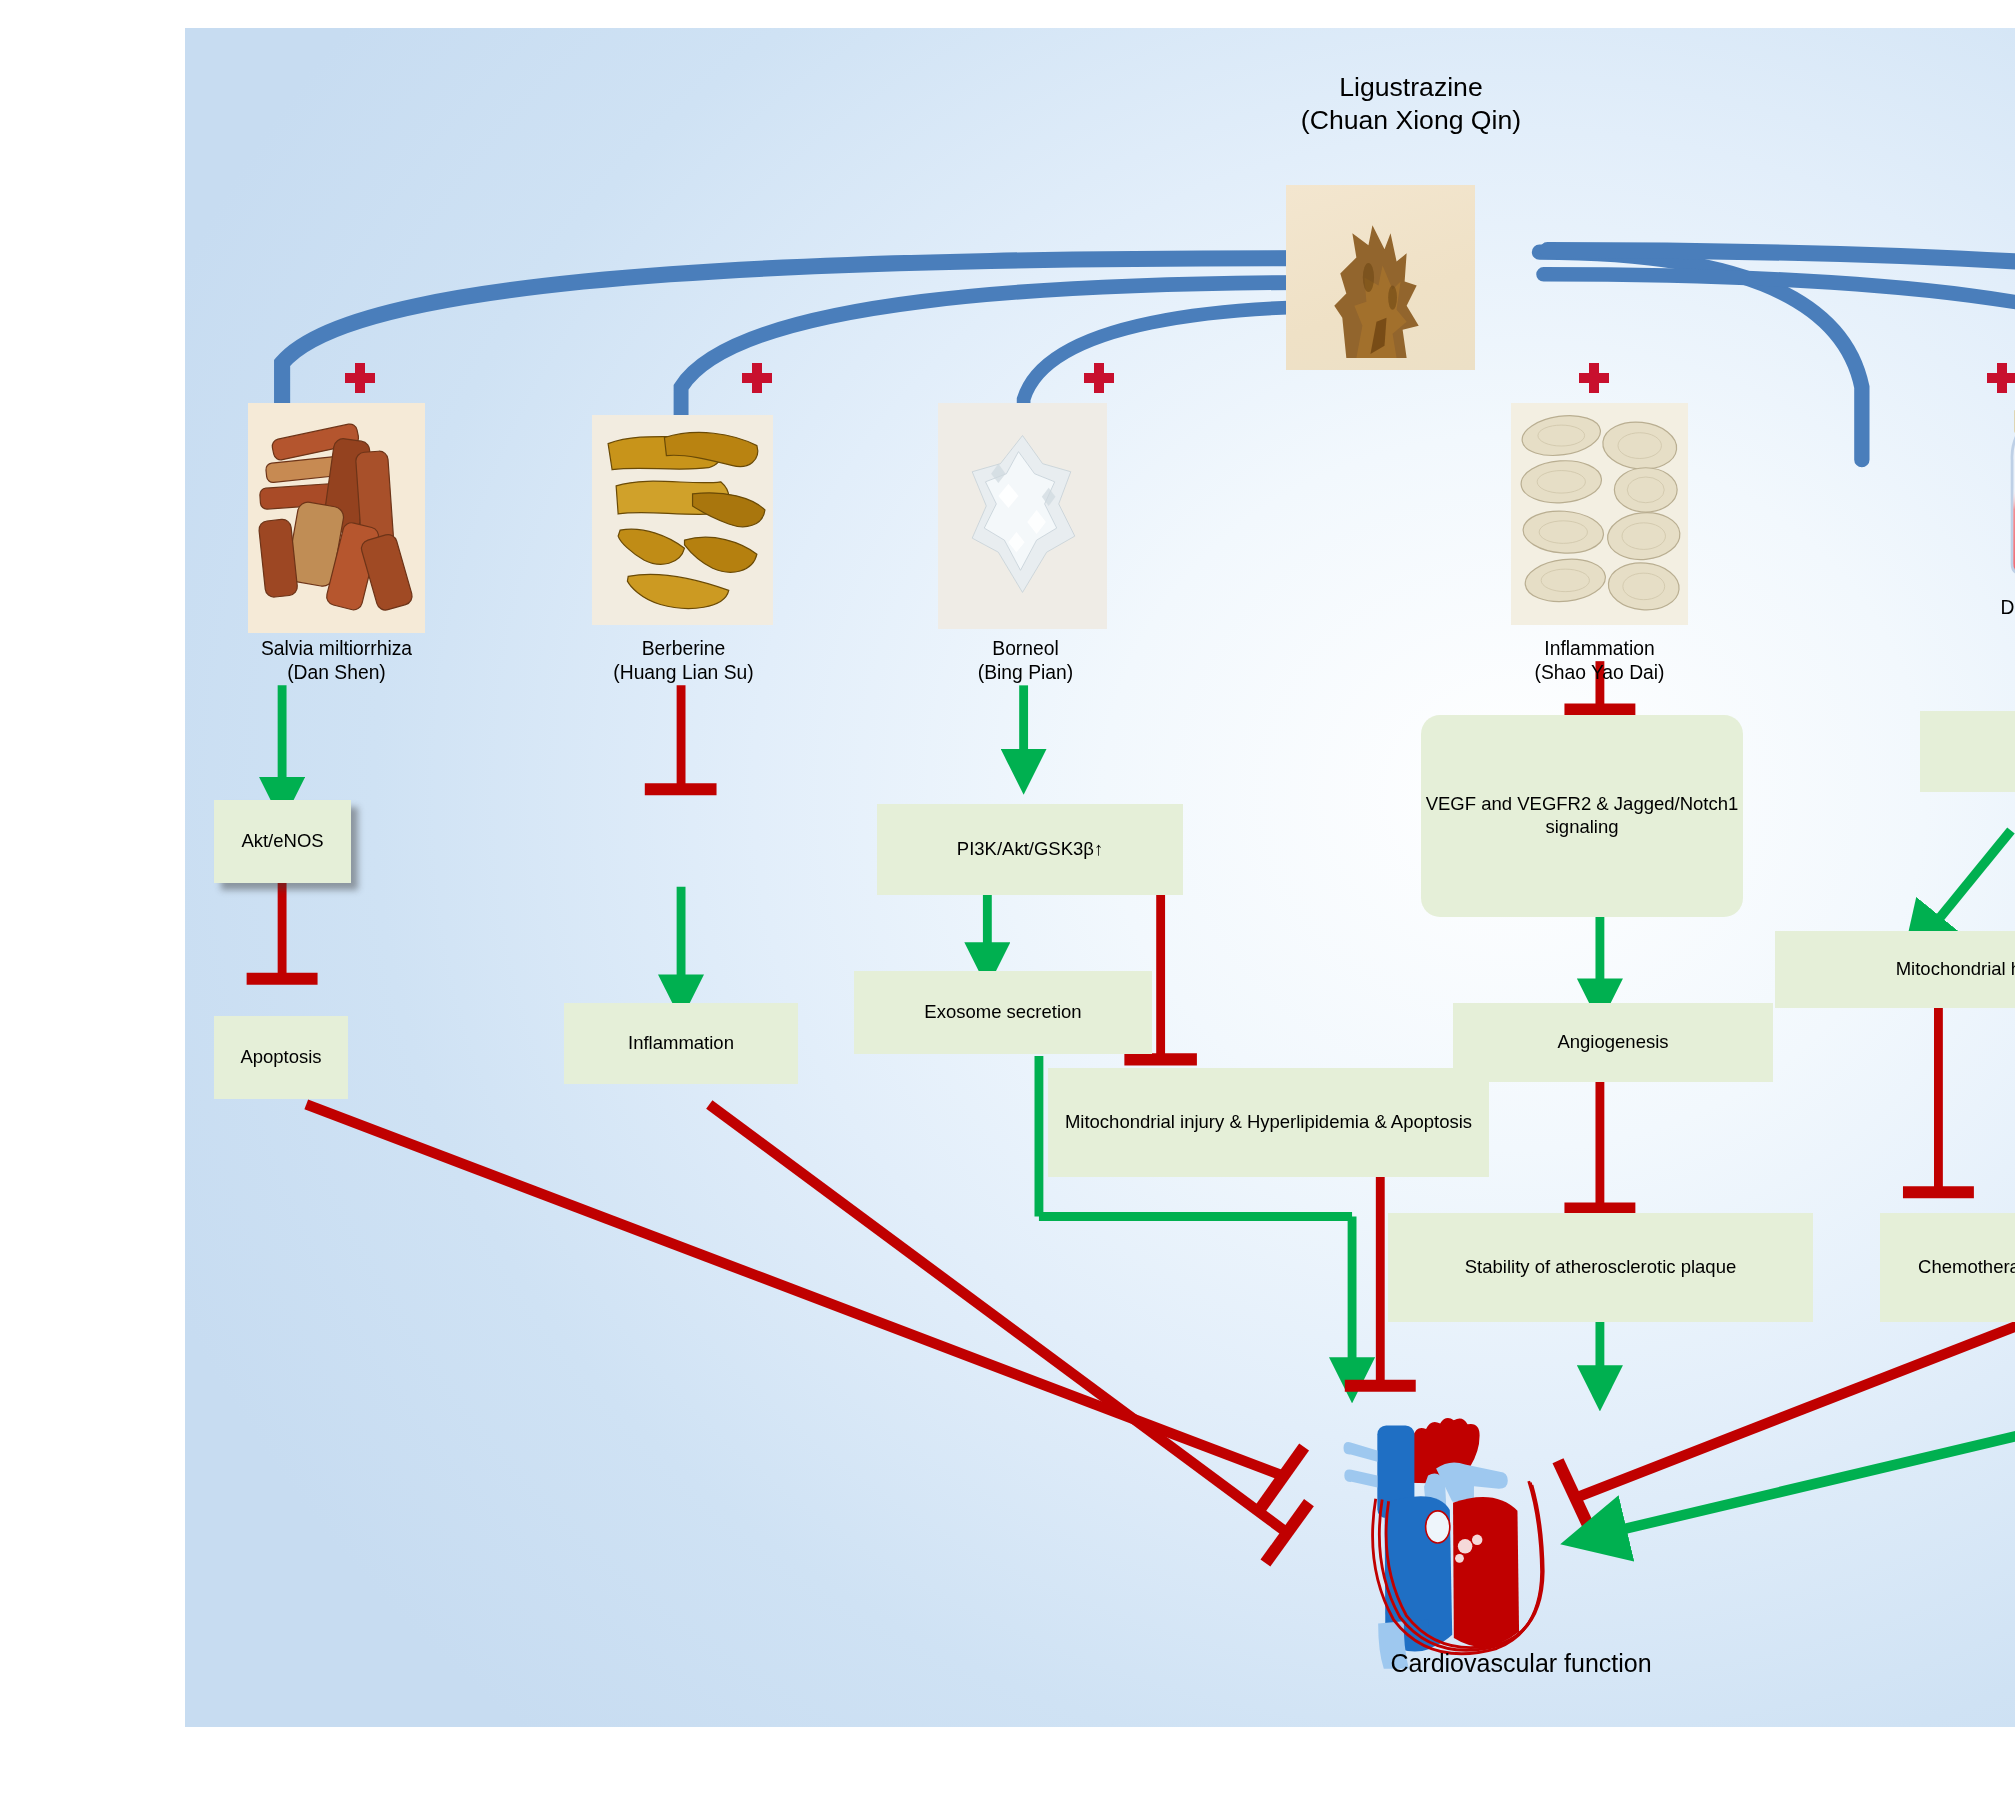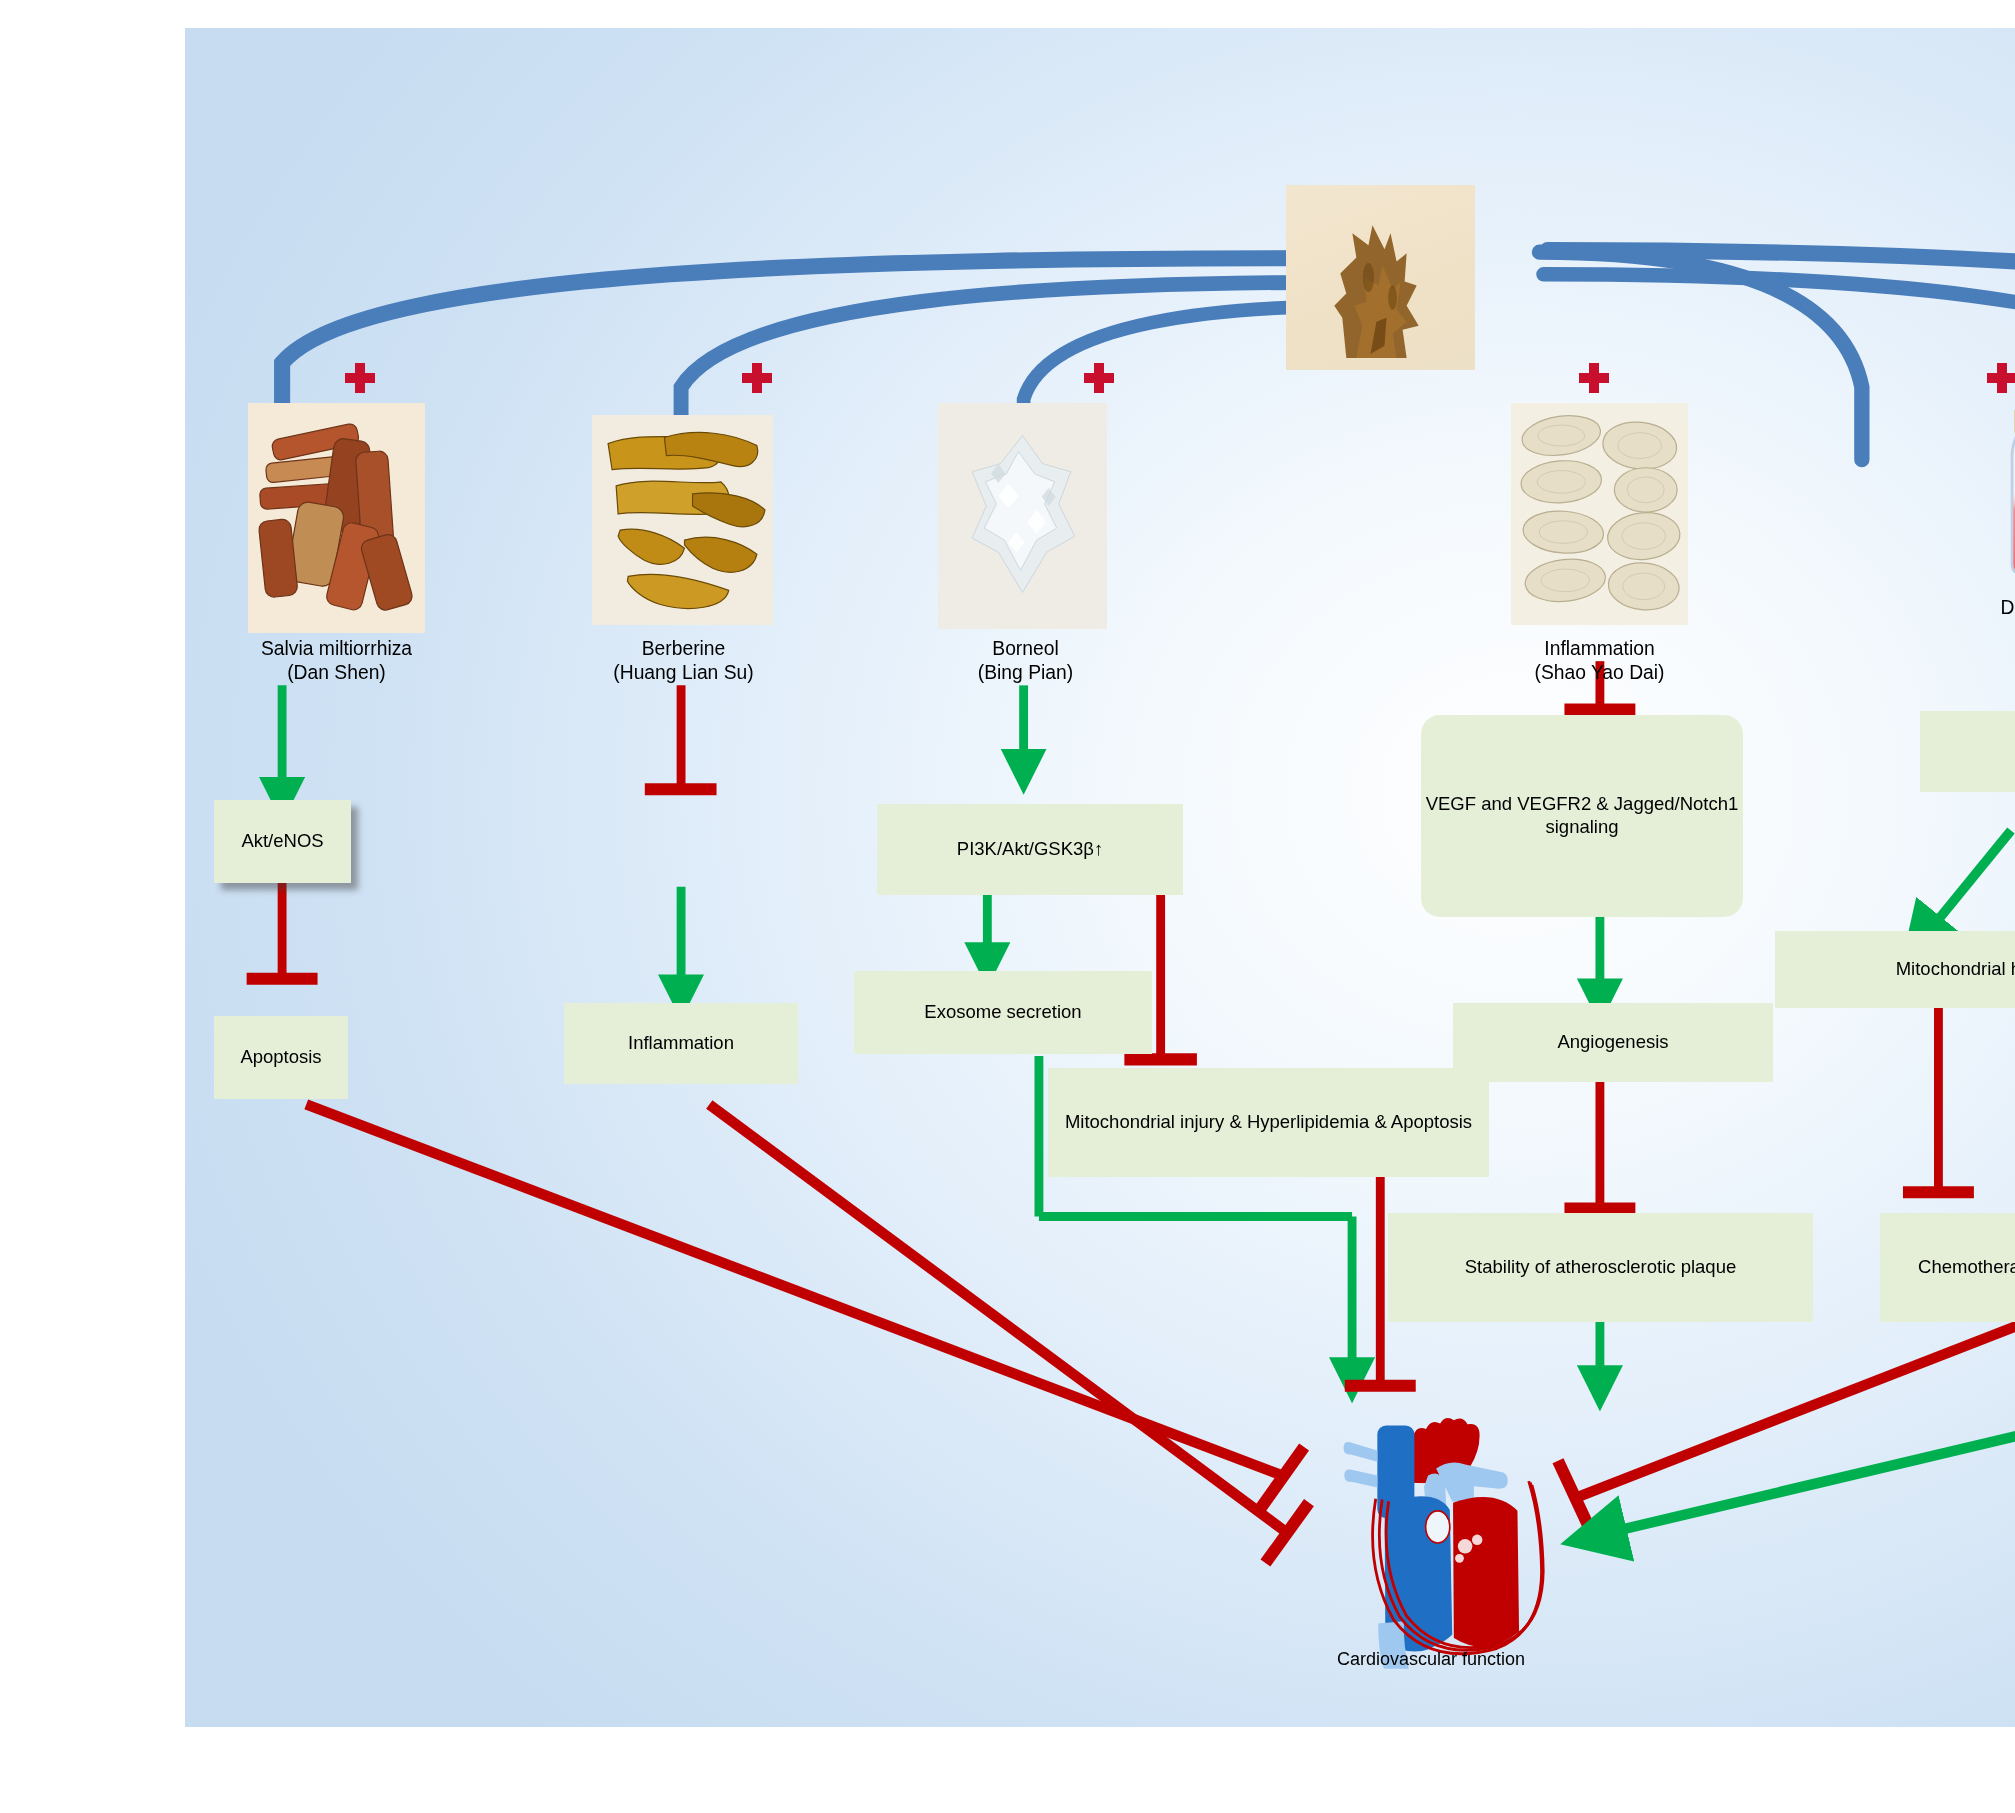--- a/index.html
+++ b/index.html
@@ -148,20 +148,24 @@
     </g>
     <g>
       <line x1="6410" y1="2400" x2="6410" y2="2950" stroke="#c00000" stroke-width="22"></line>
       <line x1="6322" y1="2958" x2="6498" y2="2958" stroke="#c00000" stroke-width="30"></line>
     </g>
     <g>
       <line x1="6280" y1="3260" x2="3960" y2="3810" stroke="#00b050" stroke-width="26" marker-end="url(#gArrowThin)"></line>
     </g>
   </svg>
 
+  <div class="title" style="left:1169px;top:71px;width:484px;">
+    <div>Ligustrazine</div>
+    <div>(Chuan Xiong Qin)</div>
+  </div>
 
   <div class="photo" style="left:1286px;top:185px;width:189px;height:185px;
               background:linear-gradient(160deg,#f3e6cf 0%,#efe1c6 60%,#ece0c6 100%);">
     <svg viewBox="0 0 470 460" width="189" height="185">
       <g fill="#8a5a20">
         <path d="M150,430 L140,330 L120,300 L150,270 L135,220 L175,180 L165,120 L205,150 L215,100 L245,160 L260,120 L275,190 L300,170 L295,240 L325,250 L300,300 L330,350 L290,360 L300,430 Z" opacity=".92"></path>
         <path d="M175,430 L190,350 L170,300 L200,290 L195,230 L230,250 L240,200 L265,260 L285,240 L275,310 L300,340 L265,370 L275,430 Z" fill="#a4712c" opacity=".9"></path>
         <path d="M210,420 L225,340 L250,330 L245,400 Z" fill="#6e4412" opacity=".8"></path>
       </g>
       <g fill="#6b4512" opacity=".55">
@@ -362,17 +366,17 @@
         </g>
         <g fill="#ffffff" opacity=".85">
           <circle cx="444" cy="408" r="18"></circle>
             <circle cx="474" cy="392" r="13"></circle>
             <circle cx="430" cy="438" r="11"></circle>
         </g>
       </g>
     </svg>
   </div>
 
-  <div class="caption" style="left:1141px;top:1648px;width:580px;font-size:18px;">
+  <div class="caption" style="left:1231px;top:1648px;width:580px;font-size:25px;">
     <div>Cardiovascular function</div>
   </div>
 </div>
 
 
 </body></html>

